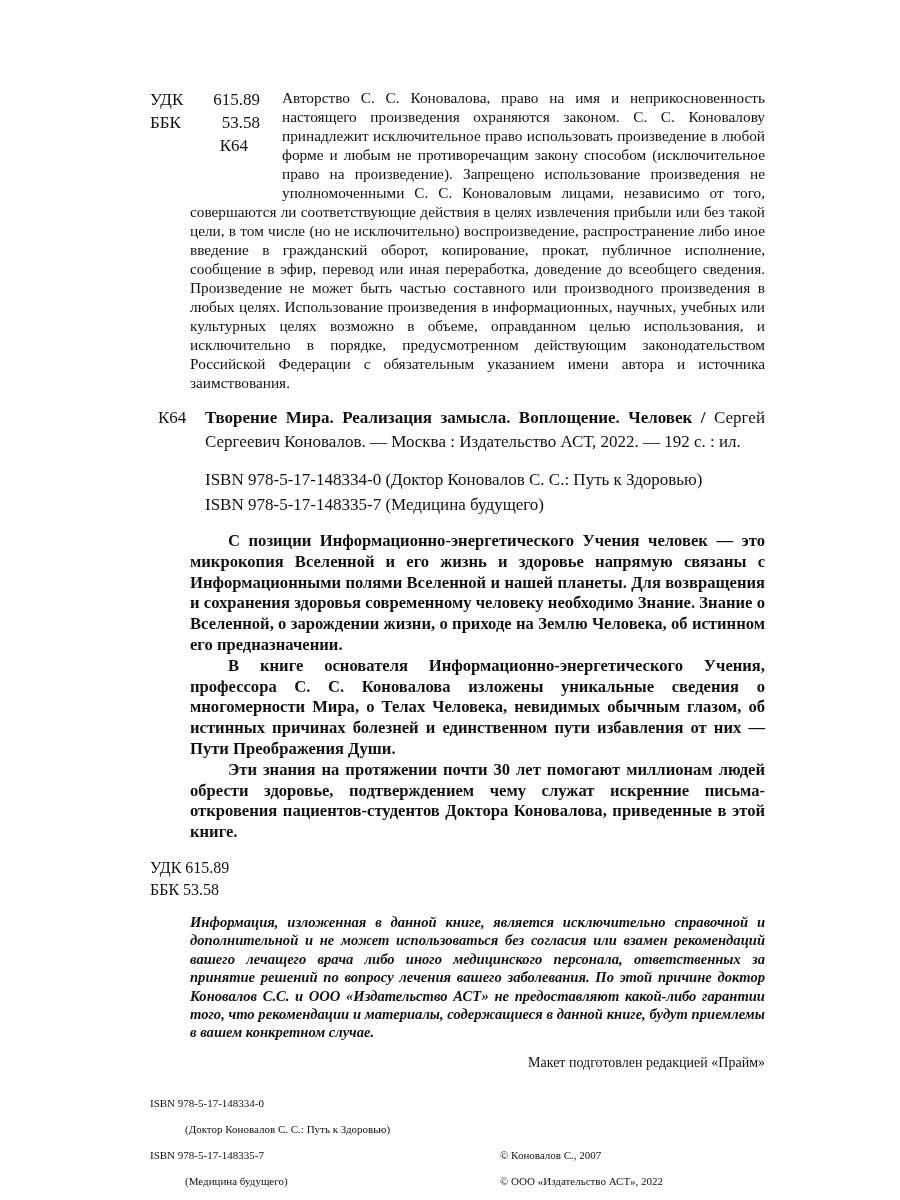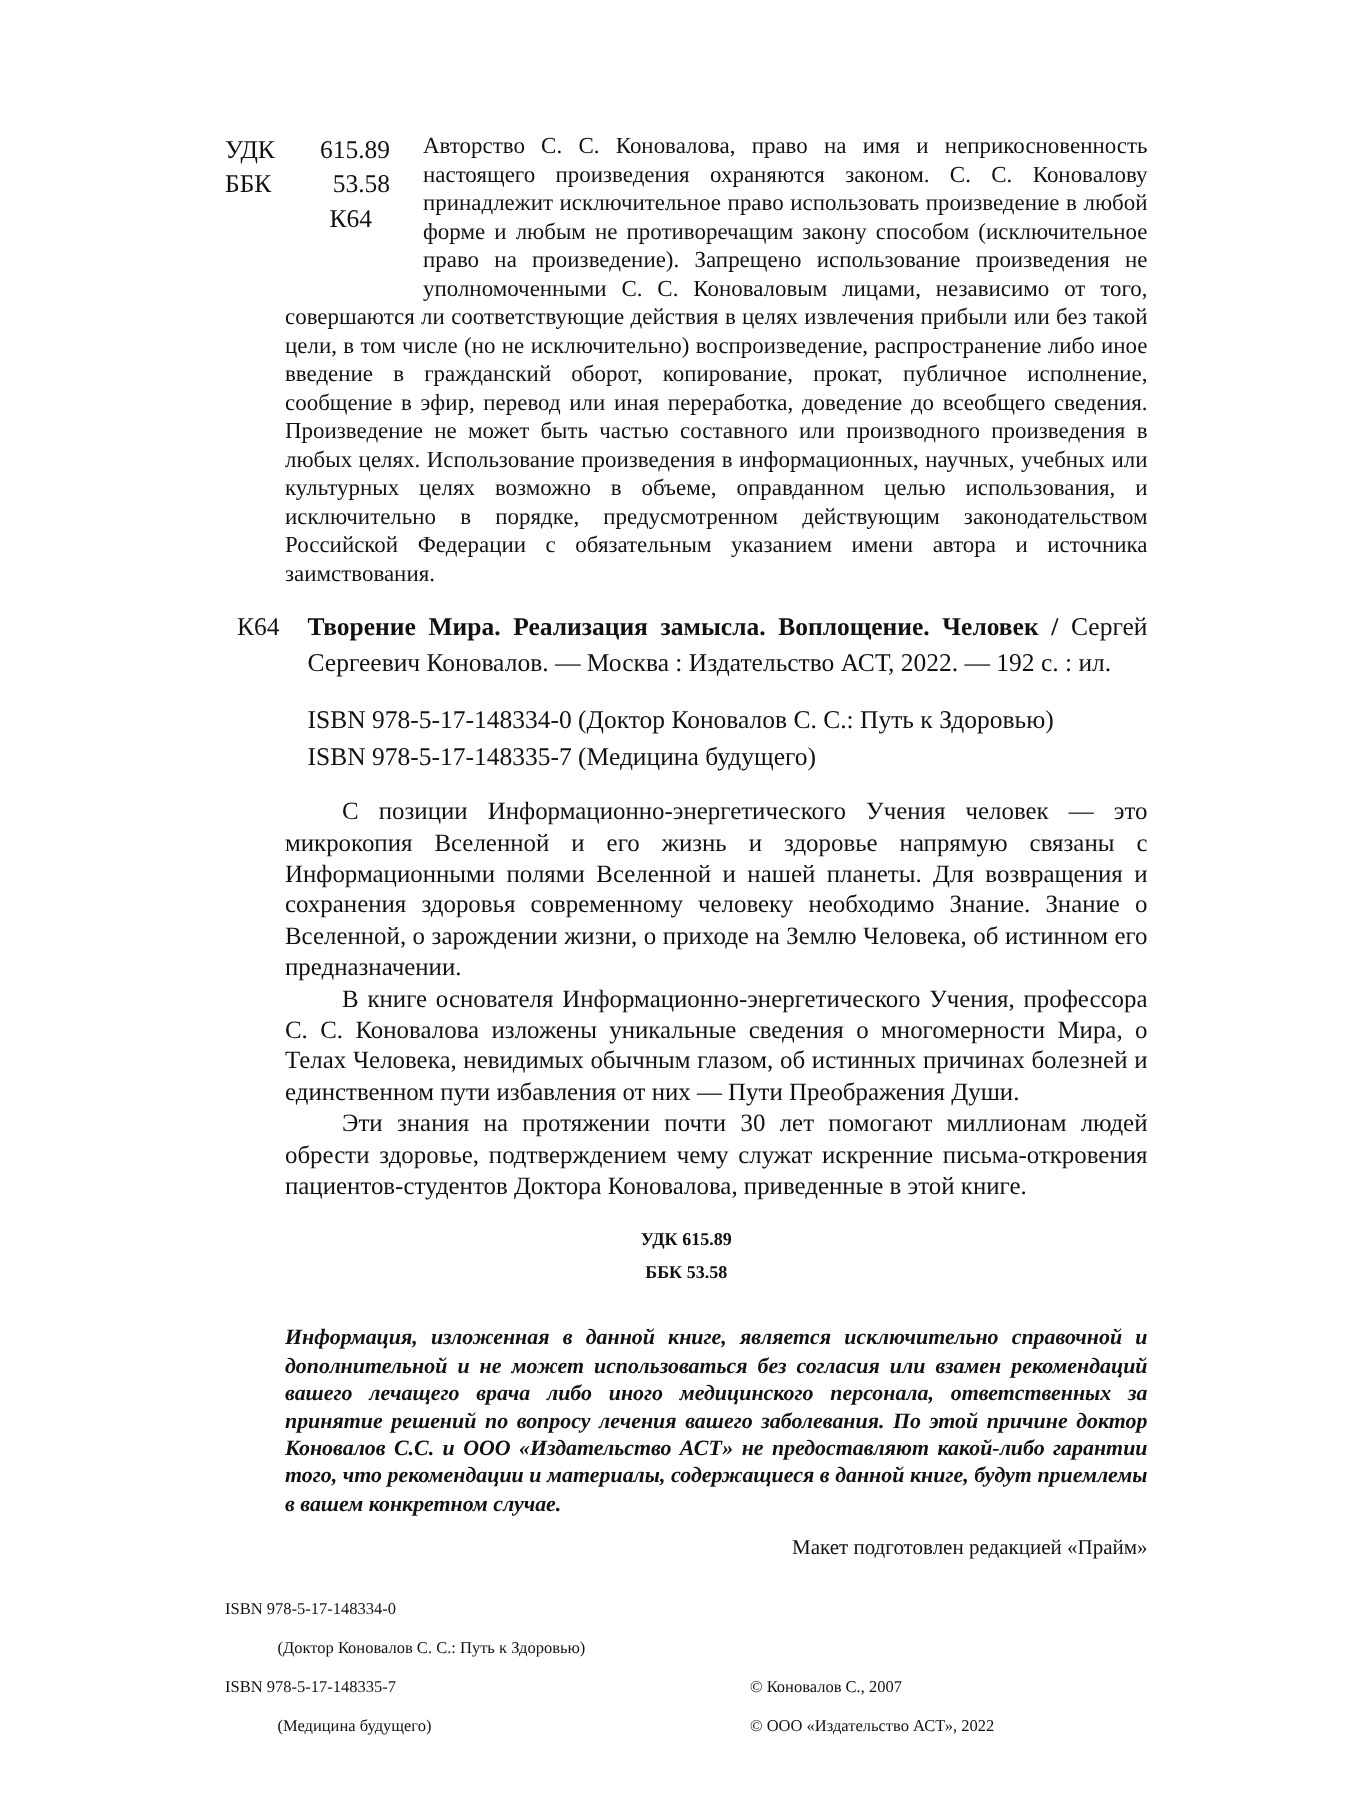--- a/index.html
+++ b/index.html
@@ -59,33 +59,34 @@
     font-size:17px;
     line-height:25px;
   }
 
   .annotation {
     margin-top:14px;
     margin-left:40px;
     font-size:16.6px;
     line-height:20.8px;
     text-align:justify;
+    font-weight:bold;
   }
   .annotation p { text-indent:38px; }
 
   .codes-right {
     margin-top:14px;
-    text-align:center;
-    font-weight:bold;
-    font-size:12px;
+    text-align:left;
+    font-weight:normal;
+    font-size:16px;
     line-height:22px;
   }
 
   .disclaimer {
-    margin-top:24px;
+    margin-top:12px;
     margin-left:40px;
     font-weight:bold;
     font-style:italic;
     font-size:14.6px;
     line-height:18.4px;
     text-align:justify;
   }
 
   .credit {
     margin-top:12px;

